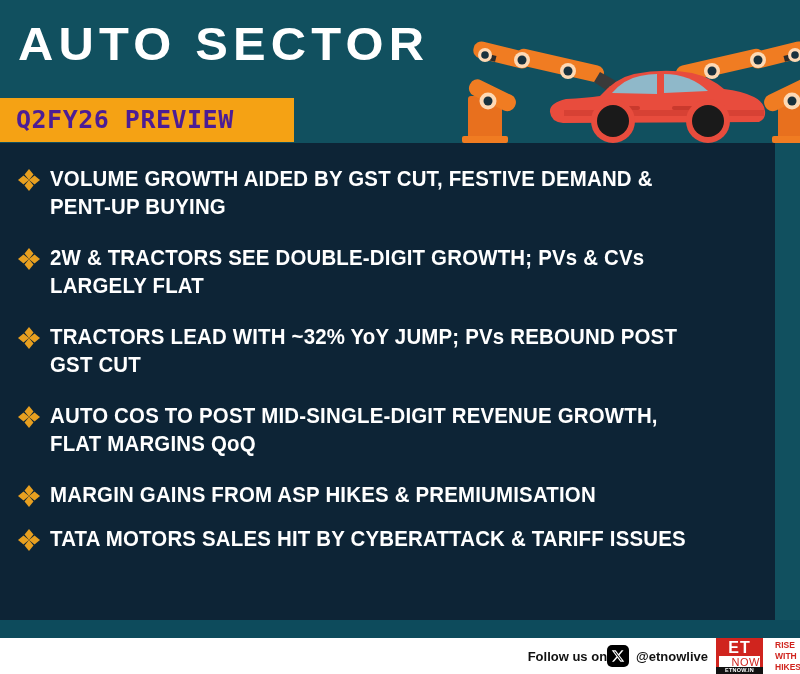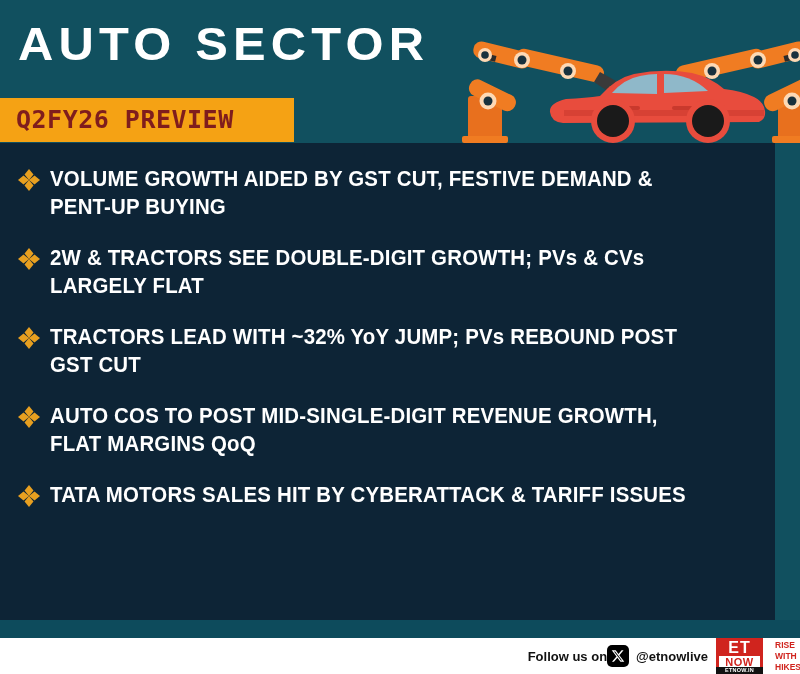--- a/index.html
+++ b/index.html
@@ -51,21 +51,21 @@
     left: 0;
     top: 98px;
     width: 294px;
     height: 44px;
     background: #f5a214;
   }
   .sub-banner-text {
     position: absolute;
     left: 16px;
     top: 8px;
-    color: #7f1d1d;
+    color: #4c1d95;
     font-family: "DejaVu Sans Mono", monospace;
     font-size: 25px;
     font-weight: bold;
     letter-spacing: 0.5px;
     line-height: 28px;
     white-space: nowrap;
   }
 
   
   .artwork {
@@ -195,24 +195,24 @@
     text-align: center;
     letter-spacing: 1px;
   }
   .etnow-now {
     position: absolute;
     left: 3px; top: 18px;
     width: 41px; height: 12px;
     background: #ffffff;
     color: #d0241e;
     font-family: "Liberation Sans", sans-serif;
-    font-weight: bold;
+    font-weight: normal;
     font-size: 11px;
     line-height: 12px;
-    text-align: center;
+    text-align: right;
     letter-spacing: 0.5px;
   }
   .etnow-url {
     position: absolute;
     left: 0; bottom: 0;
     width: 47px; height: 7px;
     background: #111111;
     color: #ffffff;
     font-family: "Liberation Sans", sans-serif;
     font-weight: bold;
@@ -360,20 +360,31 @@
         <svg viewBox="0 0 22 22" width="22" height="22" xmlns="http://www.w3.org/2000/svg">
           <path d="M11 0 L15.5 5.5 L11 11 L6.5 5.5 Z" fill="#e8a020"></path>
           <path d="M11 11 L15.5 16.5 L11 22 L6.5 16.5 Z" fill="#e8a020"></path>
           <path d="M0 11 L5.5 6.5 L11 11 L5.5 15.5 Z" fill="#e8a020"></path>
           <path d="M11 11 L16.5 6.5 L22 11 L16.5 15.5 Z" fill="#e8a020"></path>
         </svg>
       </span>
       <span class="bullet-text">AUTO COS TO POST MID-SINGLE-DIGIT REVENUE GROWTH, FLAT MARGINS QoQ</span>
     </div>
 
+    <div class="bullet-row tight">
+      <span class="bullet-icon">
+        <svg viewBox="0 0 22 22" width="22" height="22" xmlns="http://www.w3.org/2000/svg">
+          <path d="M11 0 L15.5 5.5 L11 11 L6.5 5.5 Z" fill="#e8a020"></path>
+          <path d="M11 11 L15.5 16.5 L11 22 L6.5 16.5 Z" fill="#e8a020"></path>
+          <path d="M0 11 L5.5 6.5 L11 11 L5.5 15.5 Z" fill="#e8a020"></path>
+          <path d="M11 11 L16.5 6.5 L22 11 L16.5 15.5 Z" fill="#e8a020"></path>
+        </svg>
+      </span>
+      <span class="bullet-text">MARGIN GAINS FROM ASP HIKES &amp; PREMIUMISATION</span>
+    </div>
 
     <div class="bullet-row tight">
       <span class="bullet-icon">
         <svg viewBox="0 0 22 22" width="22" height="22" xmlns="http://www.w3.org/2000/svg">
           <path d="M11 0 L15.5 5.5 L11 11 L6.5 5.5 Z" fill="#e8a020"></path>
           <path d="M11 11 L15.5 16.5 L11 22 L6.5 16.5 Z" fill="#e8a020"></path>
           <path d="M0 11 L5.5 6.5 L11 11 L5.5 15.5 Z" fill="#e8a020"></path>
           <path d="M11 11 L16.5 6.5 L22 11 L16.5 15.5 Z" fill="#e8a020"></path>
         </svg>
       </span>

